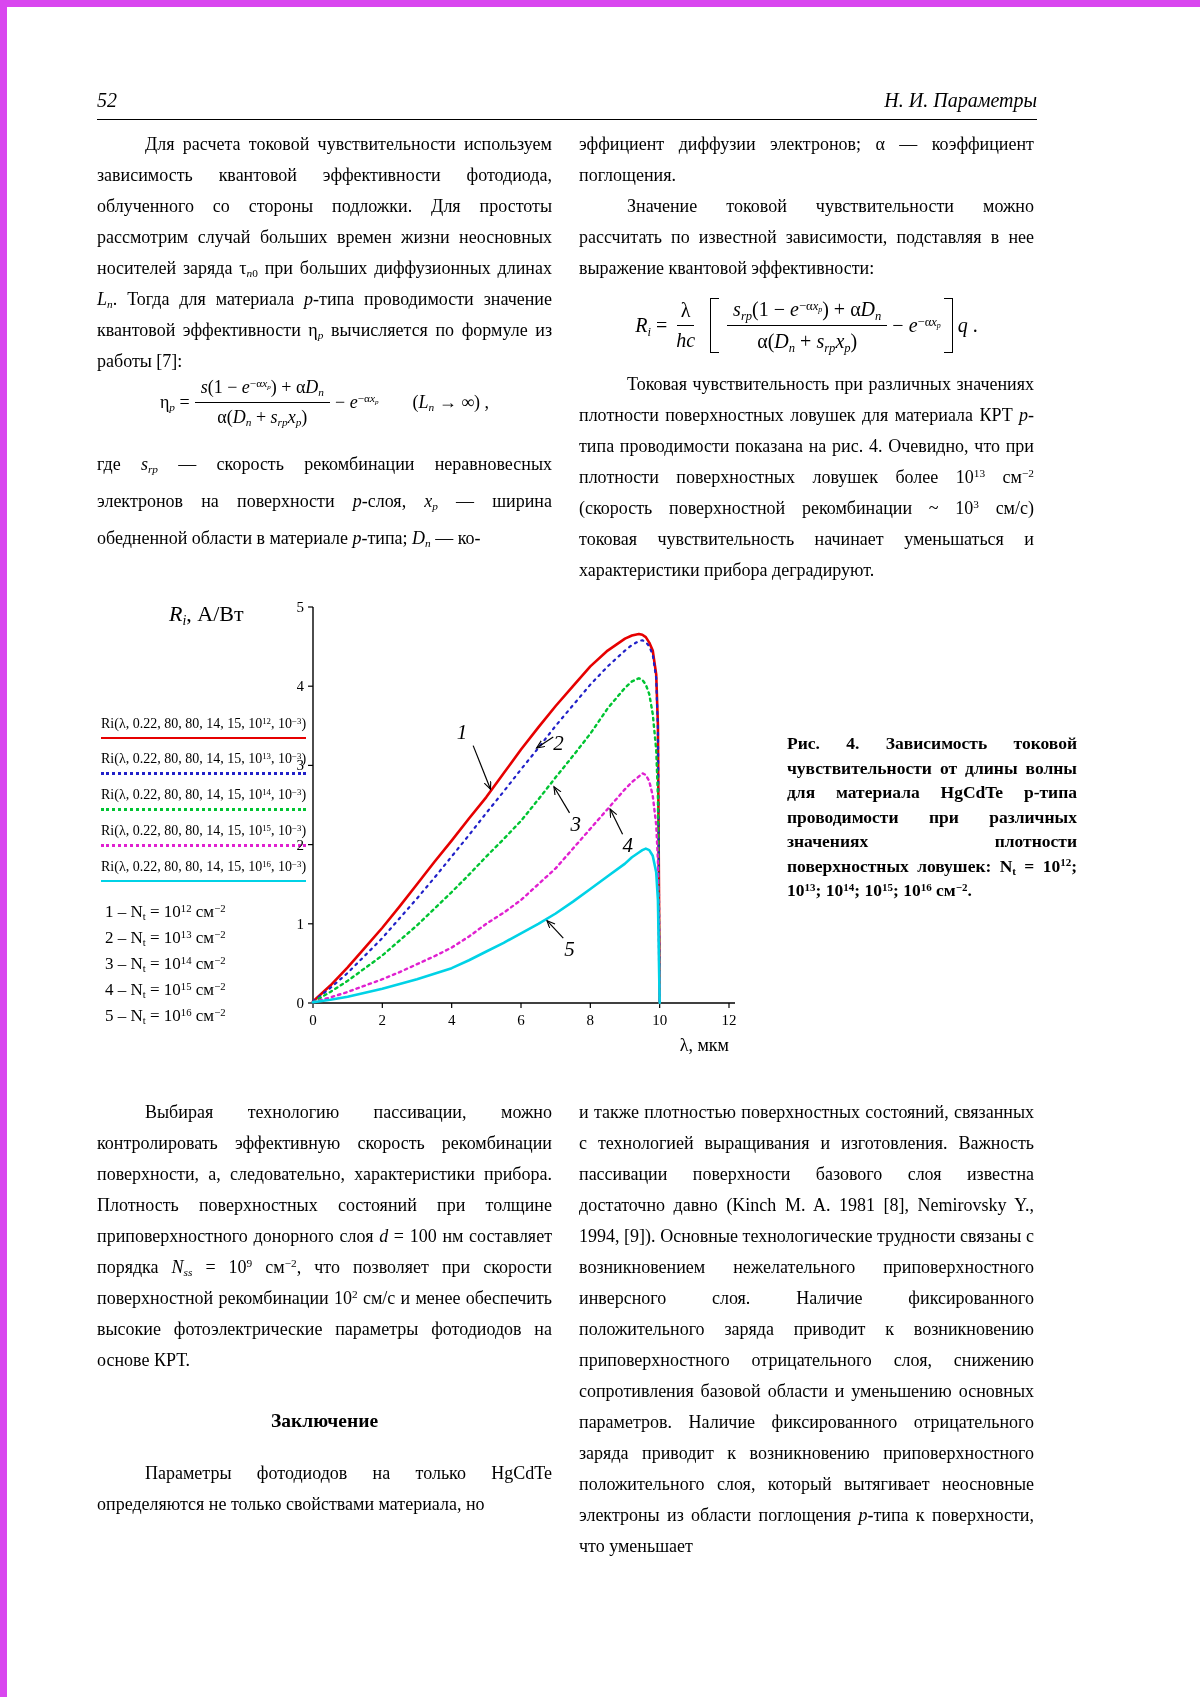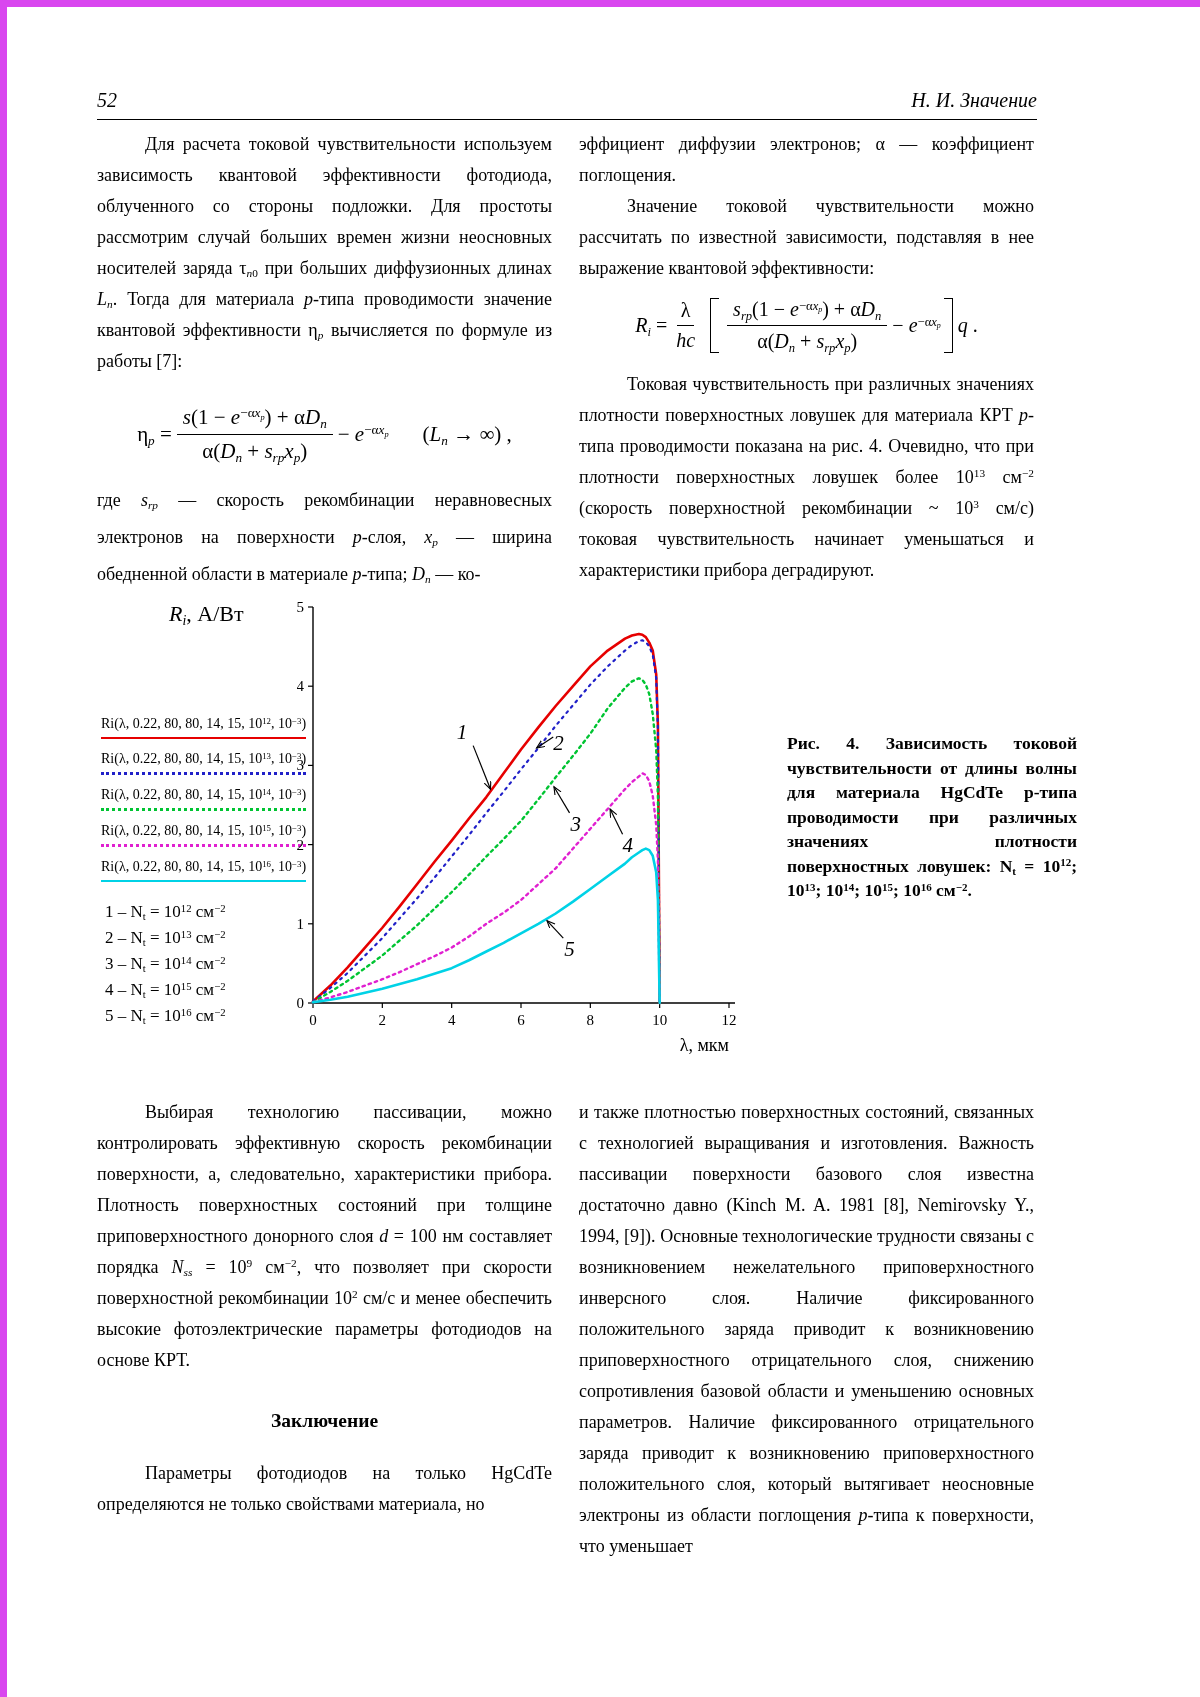--- a/index.html
+++ b/index.html
@@ -16,21 +16,21 @@
   .lb{top:1090px;left:90px;}
   .rb{top:1090px;left:572px;}
 
   .para{font-size:18px;line-height:31px;text-align:justify;margin:0;}
   .indent{text-indent:48px;}
   .loose{line-height:37px;}
   sup,sub{font-size:0.63em;line-height:0;position:relative;vertical-align:baseline;}
   sup{top:-0.5em;}
   sub{top:0.3em;}
 
-  .formula{display:flex;align-items:center;justify-content:center;font-size:21px;margin:28px 0 18px;}
+  .formula{display:flex;align-items:center;justify-content:center;font-size:18px;margin:0 0 18px;}
   .formula.f2{font-size:20px;margin:14px 0 16px;}
   .fm{white-space:nowrap;}
   .frac{display:inline-flex;flex-direction:column;align-items:center;margin:0 5px;text-align:center;}
   .frac .num{padding:0 6px 4px;border-bottom:1.5px solid #000;white-space:nowrap;}
   .frac .den{padding:4px 6px 0;white-space:nowrap;}
   .frac.small .num{padding:0 4px 3px;}
   .frac.small .den{padding:3px 4px 0;}
   .sqbr{align-self:stretch;width:8px;border:1.7px solid #000;}
   .sqbr.l{border-right:none;margin-left:6px;margin-right:3px;}
   .sqbr.r{border-left:none;margin-left:3px;margin-right:5px;}
@@ -50,21 +50,21 @@
   .caption{position:absolute;left:662px;top:132px;width:290px;font-size:17.5px;font-weight:bold;
            text-align:justify;line-height:24.5px;margin-left:28px;}
 </style>
 </head>
 <body>
 
 <div class="page">
 
   <div class="header">
     <span>52</span>
-    <span>Н. И. Значение</span>
+    <span>Н. И. Параметры</span>
   </div>
   <div class="header-rule"></div>
 
   <div class="col lt">
     <p class="para indent">Для расчета токовой чувствительности используем зависимость квантовой эффективности фотодиода, облученного со стороны подложки. Для простоты рассмотрим случай больших времен жизни неосновных носителей заряда τ<sub><i>n</i>0</sub> при больших диффузионных длинах <i>L<sub>n</sub></i>. Тогда для материала <i>p</i>-типа проводимости значение квантовой эффективности η<sub><i>p</i></sub> вычисляется по формуле из работы [7]:</p>
     <div class="formula">
       <span class="fm">η<sub><i>p</i></sub> = </span>
       <span class="frac">
         <span class="num"><i>s</i>(1 − <i>e</i><sup>−α<i>x<sub>p</sub></i></sup>) + α<i>D<sub>n</sub></i></span>
         <span class="den">α(<i>D<sub>n</sub></i> + <i>s<sub>rp</sub>x<sub>p</sub></i>)</span>

